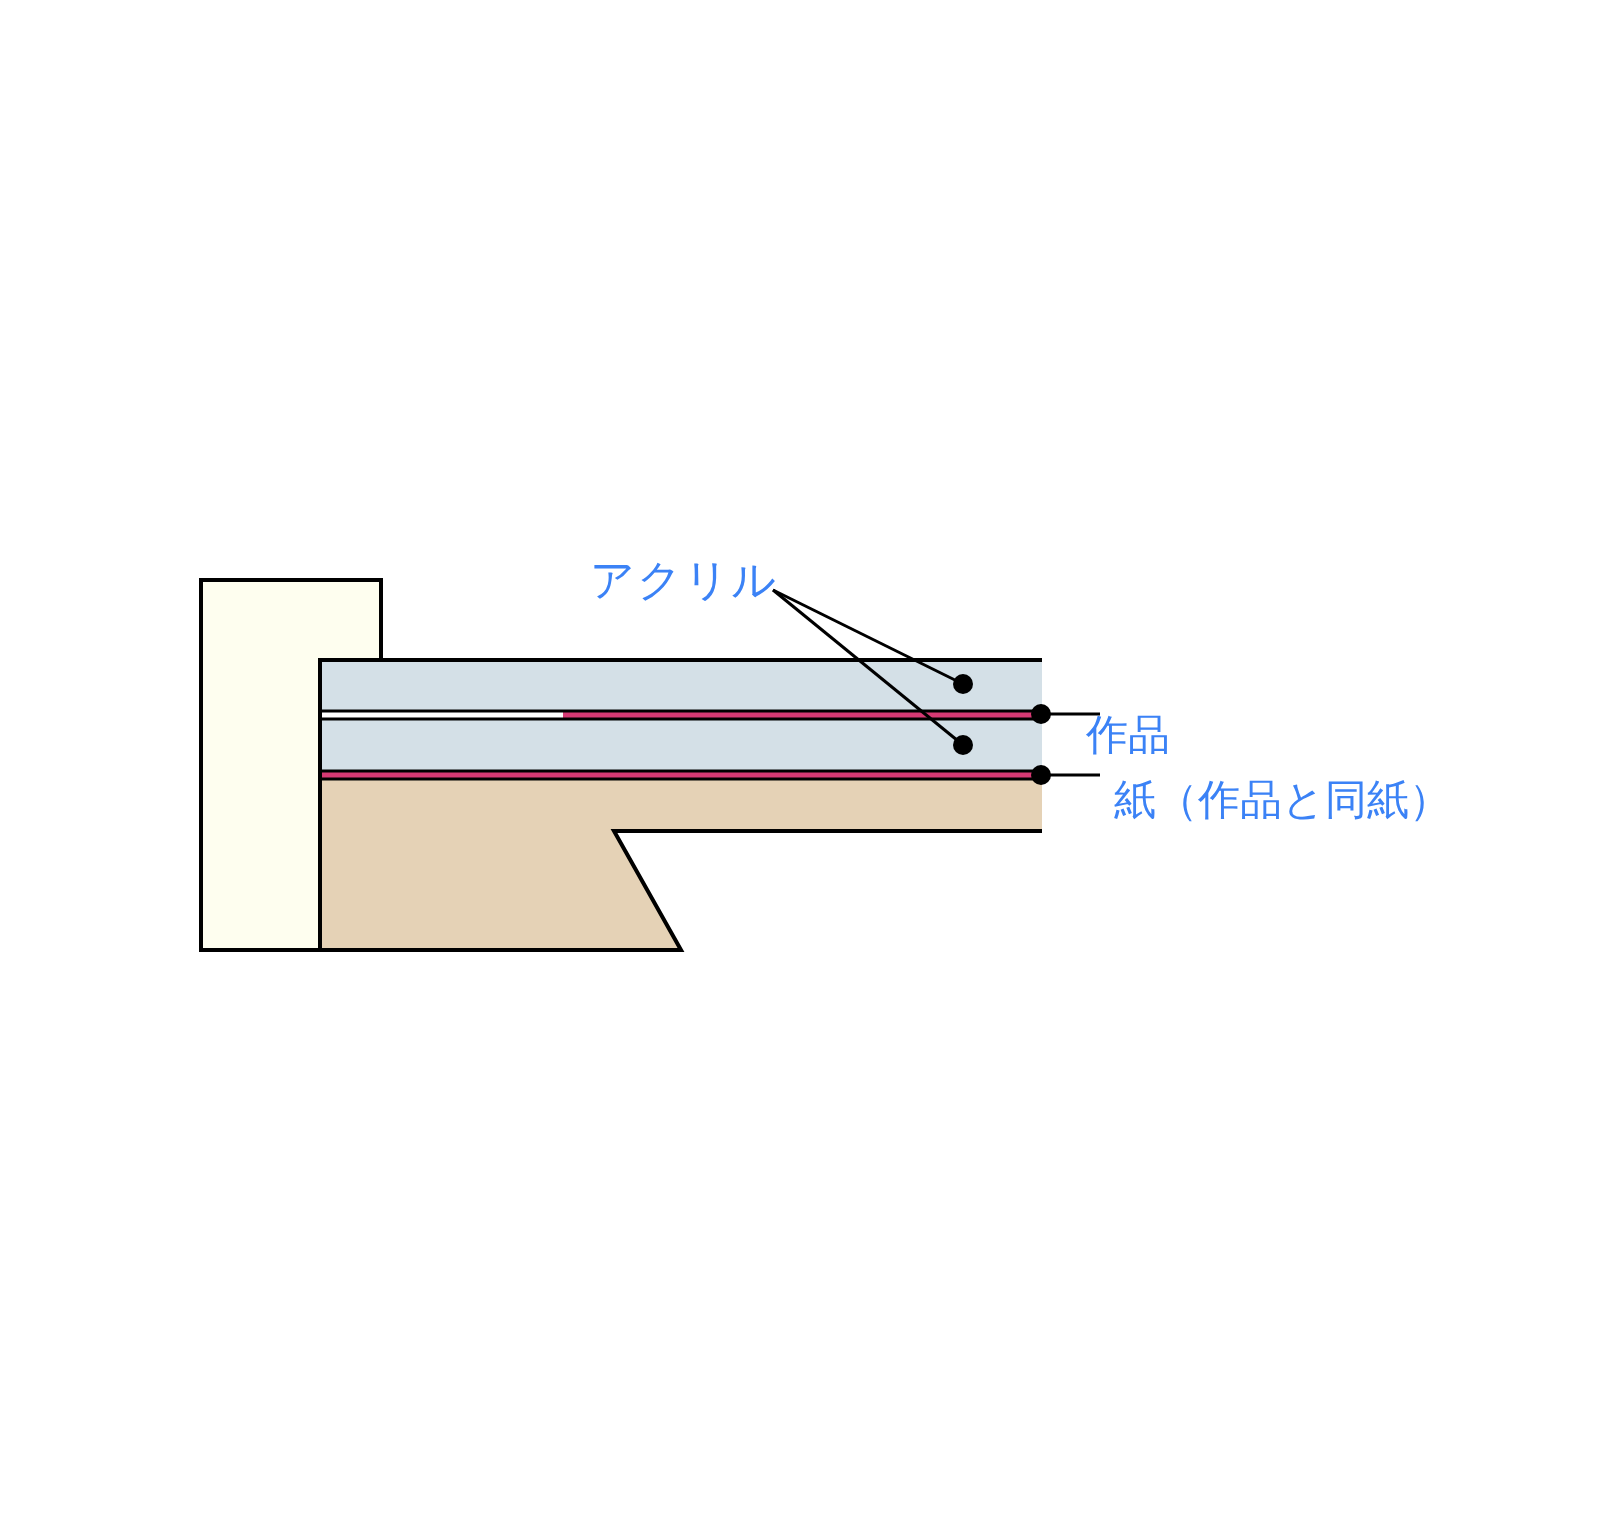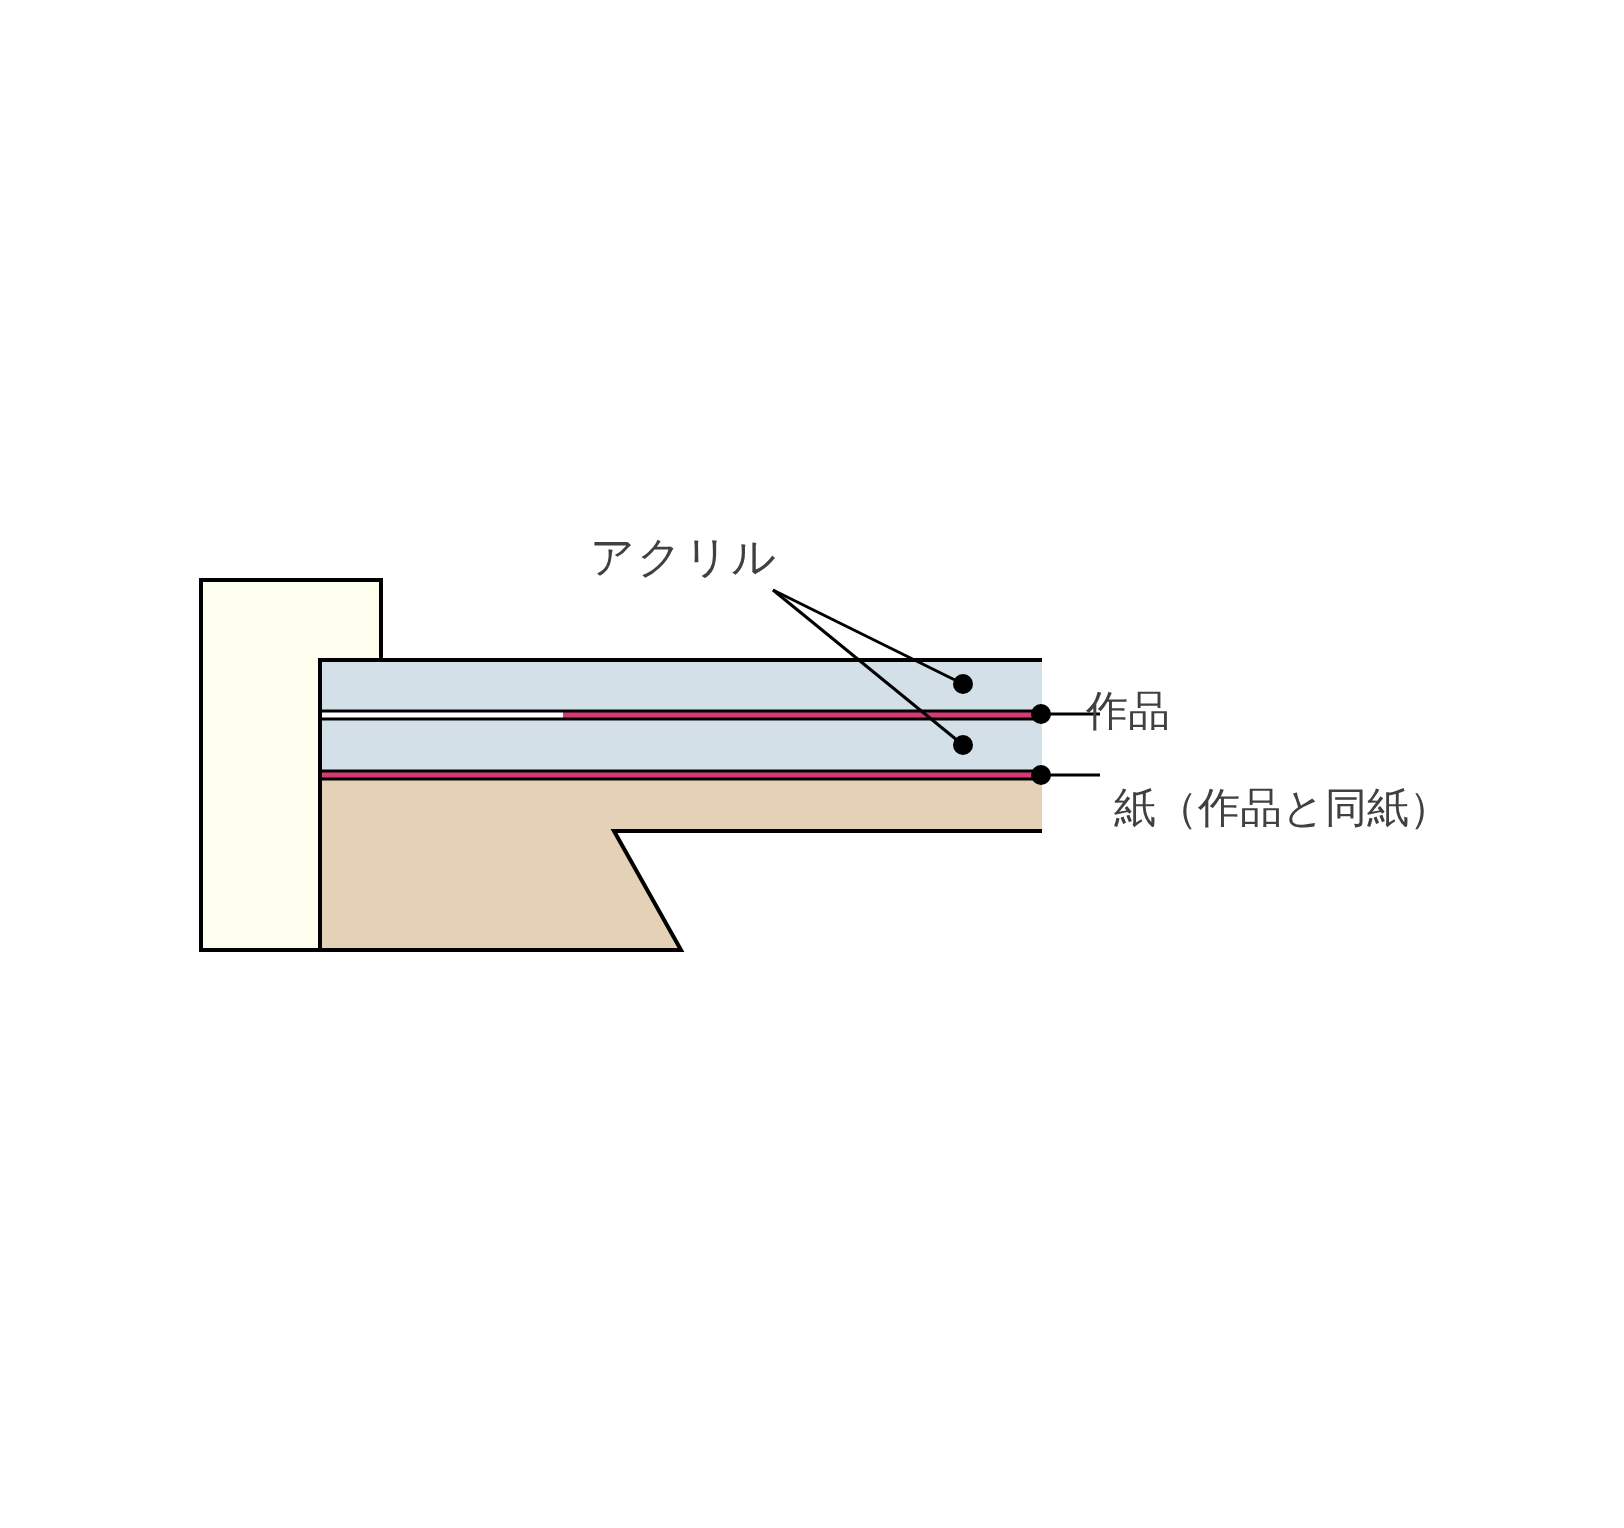--- a/index.html
+++ b/index.html
@@ -1,23 +1,23 @@
 <!DOCTYPE html>
 <html><head>
   <meta charset="utf-8">
   <style>
     html, body { margin: 0; padding: 0; background: #ffffff; }
     body { width: 1624px; height: 1528px; position: relative; overflow: hidden;
            font-family: "DejaVu Sans", sans-serif; }
     #diagram { position: absolute; left: 0; top: 0; }
-    .label { position: absolute; color: #404040; font-family: Liberation Sans, sans-serif;
-             white-space: nowrap; line-height: 1; }
+    .label { position: absolute; color: #3b82f6; font-family: Liberation Serif, serif;
+             white-space: nowrap; line-height: 1; margin-top: 24px; }
     .lbl-acrylic { left: 590px; top: 535px; font-size: 44px; letter-spacing: 2px; }
     .lbl-work { left: 1086px; top: 690px; font-size: 42px; }
-    .lbl-paper { left: 1114px; top: 787px; font-size: 42px; }
+    .lbl-paper { left: 1114px; top: 755px; font-size: 42px; }
   </style>
 </head>
 <body>
 
 <svg id="diagram" width="1624" height="1528" viewBox="0 0 1624 1528" xmlns="http://www.w3.org/2000/svg">
 
   <rect x="201" y="580" width="180" height="370" fill="#FEFEEF" stroke="#000" stroke-width="4"></rect>
 
   <path d="M320 780 L1042 780 L1042 831 L614 831 L681 950 L320 950 Z" fill="#E5D2B6" stroke="none"></path>
   <path d="M1042 831 L614 831 L681 950 L320 950" fill="none" stroke="#000" stroke-width="4" stroke-linejoin="miter"></path>

